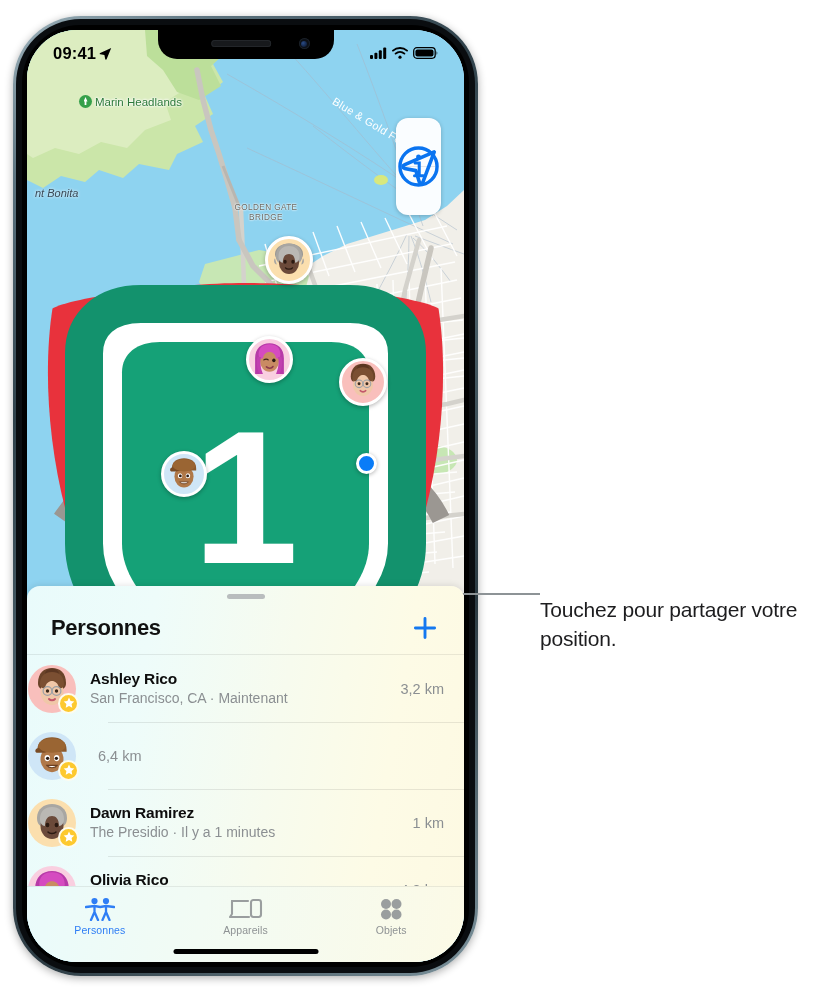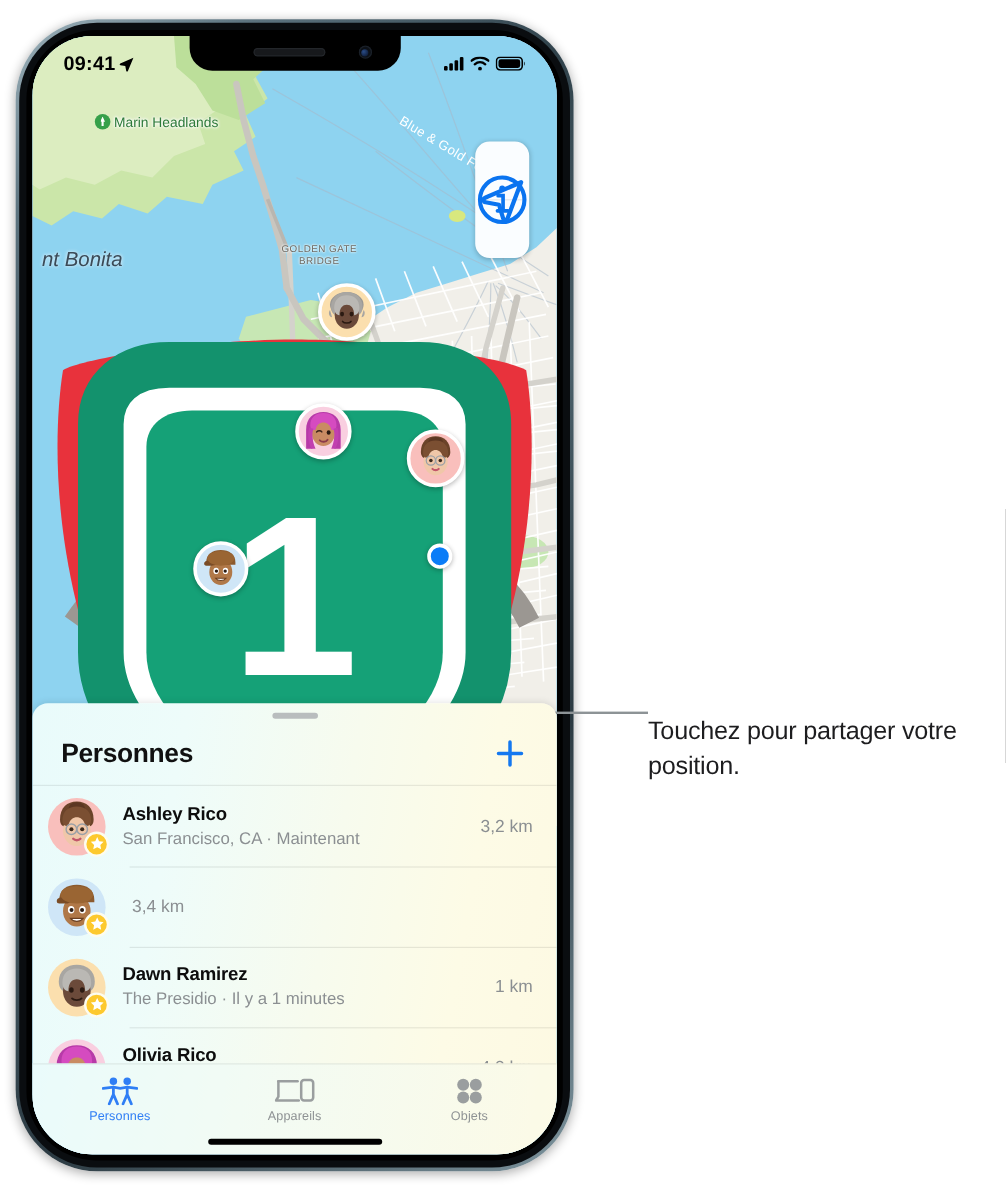--- a/index.html
+++ b/index.html
@@ -35,22 +35,22 @@
   
   .map{position:absolute;inset:0;background:#8ed3f0;}
   .map svg{position:absolute;inset:0;width:100%;height:100%;display:block;}
 
   .maplabel{position:absolute;font-family:"Liberation Sans",sans-serif;pointer-events:none;white-space:nowrap;}
   .lbl-marin{left:52px;top:65px;font-size:11.5px;color:#2d7a3a;font-weight:normal;
       text-shadow:0 0 3px #fff,0 0 3px #fff,0 0 2px #fff;}
   .parkdot{display:inline-block;width:13px;height:13px;border-radius:50%;background:#36a04a;vertical-align:-2px;margin-right:3px;position:relative;}
   .parkdot::after{content:"";position:absolute;left:4.5px;top:2px;width:4px;height:8px;background:#fff;
       clip-path:polygon(50% 0,100% 55%,72% 55%,72% 100%,28% 100%,28% 55%,0 55%);}
-  .lbl-bonita{left:8px;top:157px;font-size:17px;color:#3b4a57;font-style:italic;
-      text-shadow:0 0 3px #cfeaf8,0 0 3px #cfeaf8;margin-top:20px;}
+  .lbl-bonita{left:8px;top:157px;font-size:11px;color:#3b4a57;font-style:italic;
+      text-shadow:0 0 3px #cfeaf8,0 0 3px #cfeaf8;}
   .lbl-lobos{left:42px;top:282px;font-size:12.5px;color:#3b4a57;font-style:italic;
       text-shadow:0 0 3px #cfeaf8,0 0 3px #cfeaf8;}
   .lbl-ggb{left:170px;top:173px;font-size:8.2px;color:#6d6a63;letter-spacing:.4px;text-align:center;width:74px;
       line-height:10px;text-shadow:0 0 2px #fff,0 0 2px #fff;margin-left:32px;}
   .lbl-ferry{left:300px;top:88px;font-size:11px;color:#ffffff;transform:rotate(31deg);
       text-shadow:0 0 2px #8ed3f0;letter-spacing:.3px;}
 
   .ggb-icon{position:absolute;left:188px;top:150px;width:38px;height:24px;}
 
   
@@ -80,21 +80,21 @@
       box-shadow:0 -1px 6px rgba(0,0,0,.1);}
   .grabber{position:absolute;left:50%;transform:translateX(-50%);top:8px;width:38px;height:5px;border-radius:3px;
       background:#b9bdbe;cursor:pointer;}
   .sheet-head{position:absolute;left:0;right:0;top:16px;height:52px;display:flex;align-items:center;
       justify-content:space-between;padding:0 24px;box-sizing:border-box;}
   .sheet-title{font-size:22px;font-weight:bold;color:#111;letter-spacing:-.3px;}
   .plusbtn{width:30px;height:30px;display:flex;align-items:center;justify-content:center;cursor:pointer;}
   .headrule{position:absolute;left:0;right:0;top:68px;height:1px;background:rgba(0,0,0,.08);}
 
   .rows{position:absolute;left:0;right:0;top:69px;bottom:0;}
-  .row{position:relative;height:67px;display:flex;align-items:center;padding:0 20px 0 13px;box-sizing:border-box;cursor:pointer;}
+  .row{position:relative;height:67px;display:flex;align-items:center;padding:0 20px 0 1px;box-sizing:border-box;cursor:pointer;}
   .row + .row .rowline{position:absolute;left:81px;right:0;top:0;height:1px;background:rgba(0,0,0,.085);}
   .avatar-wrap{position:relative;width:48px;height:48px;flex:0 0 48px;margin-right:14px;}
   .avatar{width:48px;height:48px;border-radius:50%;overflow:hidden;}
   .avatar svg{width:100%;height:100%;display:block;}
   .starbadge{position:absolute;right:-3px;bottom:-1px;width:21px;height:21px;border-radius:50%;background:#fdc92e;
       border:2px solid #fdfcef;box-sizing:border-box;display:flex;align-items:center;justify-content:center;}
   .rowtext{flex:1;min-width:0;}
   .rowname{font-size:15.5px;font-weight:bold;color:#0d0d0d;line-height:19px;letter-spacing:-.15px;}
   .rowsub{font-size:14px;color:#8b8f92;line-height:19px;margin-top:1px;white-space:nowrap;overflow:hidden;}
   .rowdist{font-size:14.5px;color:#8b8f92;flex:0 0 auto;padding-left:8px;}
@@ -432,21 +432,21 @@
                 <circle cx="27.2" cy="25.2" r="1.6" fill="#2b1a12"></circle>
                 <path d="M18,32 C20,35 26,35 28,32 Z" fill="#fff" stroke="#6b3f20" stroke-width="1"></path>
               </svg>
             </div>
             <div class="starbadge">
               <svg width="12" height="12" viewBox="0 0 12 12">
                 <path d="M6,0.6 L7.6,4 L11.3,4.5 L8.6,7.1 L9.3,10.8 L6,9 L2.7,10.8 L3.4,7.1 L0.7,4.5 L4.4,4Z" fill="#fff"></path>
               </svg>
             </div>
           </div>
-          <div class="rowdist">3,4 km</div>
+          <div class="rowdist">6,4 km</div>
         </div>
 
         <div class="row">
           <div class="rowline"></div>
           <div class="avatar-wrap">
             <div class="avatar" style="background:#fbdfae;">
               <svg viewBox="0 0 48 48">
                 <path d="M9,19 C9,10 16,5 24,5 C32,5 39,10 39,19 C39,25 36,28 31,28 L17,28 C12,28 9,25 9,19Z" fill="#a8a6a2"></path>
                 <ellipse cx="24" cy="27" rx="11.5" ry="13" fill="#6b4a3a"></ellipse>
                 <path d="M12,20 C12,12 17,8 24,8 C31,8 36,12 36,20 C36,24 34,27 31,27 C31,20 28,17 24,17

